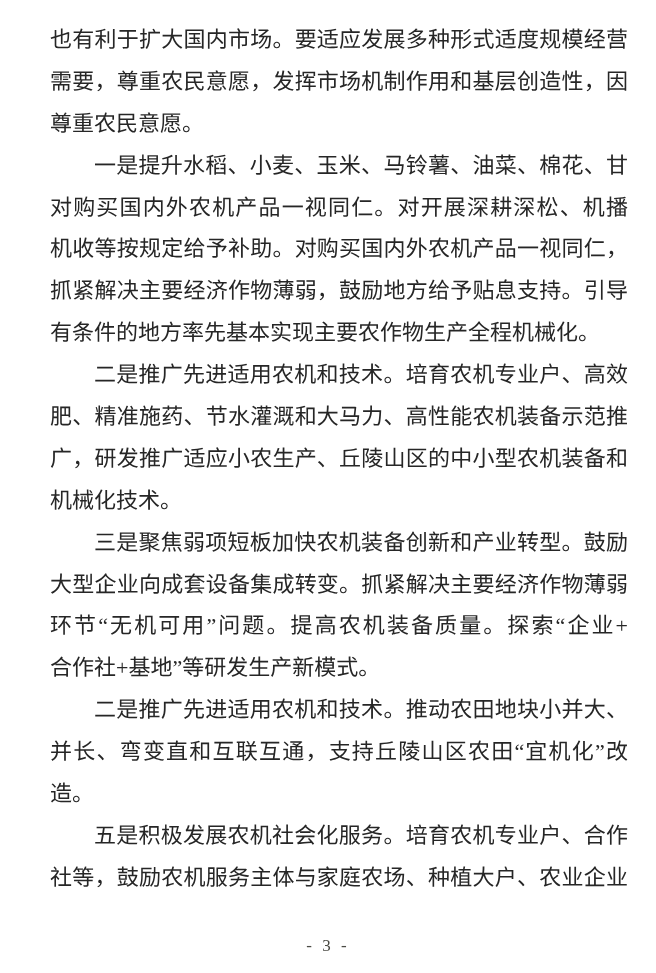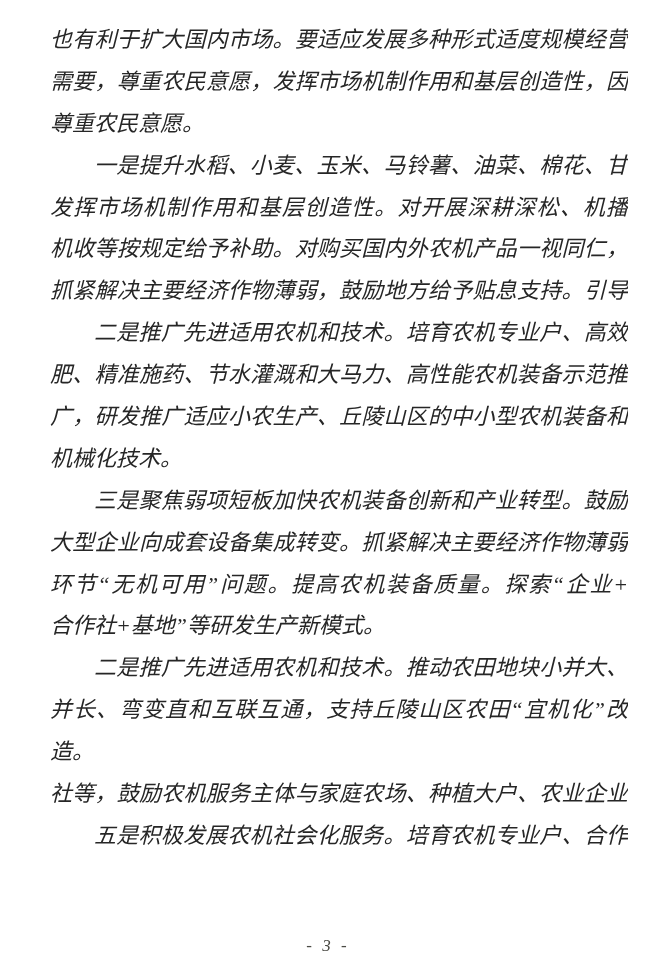--- a/index.html
+++ b/index.html
@@ -1,20 +1,20 @@
 <!DOCTYPE html>
 <html lang="zh-CN"><head>
 <meta charset="utf-8">
 <style>
   html,body{margin:0;padding:0;}
   body{
     width:656px;height:973px;background:#ffffff;position:relative;overflow:hidden;
     font-family:"Liberation Serif","DejaVu Serif",serif;
   }
-  .page{position:absolute;inset:0;background:#ffffff;font-style:italic;}
+  .page{position:absolute;inset:0;background:#ffffff;}
   .body-text{position:absolute;left:50px;top:19px;width:578px;}
   .paragraph{margin:0;padding:0;}
   .line{
     height:41.9px;line-height:41.9px;font-size:22px;color:#262626;
     text-align:justify;text-align-last:justify;text-justify:inter-character;
     overflow:hidden;
   }
   .line.short{text-align-last:left;}
   .line.ind{text-indent:44px;}
   .footer{position:absolute;left:0;right:0;top:934px;text-align:center;}
@@ -28,42 +28,43 @@
 
 <div class="page">
   <div class="body-text" id="body-text">
       <div class="paragraph">
         <div class="line">也有利于扩大国内市场。要适应发展多种形式适度规模经营</div>
         <div class="line">需要，尊重农民意愿，发挥市场机制作用和基层创造性，因</div>
         <div class="line short">尊重农民意愿。</div>
       </div>
       <div class="paragraph">
         <div class="line ind">一是提升水稻、小麦、玉米、马铃薯、油菜、棉花、甘</div>
-        <div class="line">发挥市场机制作用和基层创造性。对开展深耕深松、机播</div>
+        <div class="line">对购买国内外农机产品一视同仁。对开展深耕深松、机播</div>
         <div class="line">机收等按规定给予补助。对购买国内外农机产品一视同仁，</div>
         <div class="line">抓紧解决主要经济作物薄弱，鼓励地方给予贴息支持。引导</div>
+        <div class="line short">有条件的地方率先基本实现主要农作物生产全程机械化。</div>
       </div>
       <div class="paragraph">
         <div class="line ind">二是推广先进适用农机和技术。培育农机专业户、高效施</div>
         <div class="line">肥、精准施药、节水灌溉和大马力、高性能农机装备示范推</div>
         <div class="line">广，研发推广适应小农生产、丘陵山区的中小型农机装备和</div>
         <div class="line short">机械化技术。</div>
       </div>
       <div class="paragraph">
         <div class="line ind">三是聚焦弱项短板加快农机装备创新和产业转型。鼓励</div>
         <div class="line">大型企业向成套设备集成转变。抓紧解决主要经济作物薄弱</div>
         <div class="line">环节“无机可用”问题。提高农机装备质量。探索“企业+</div>
         <div class="line short">合作社+基地”等研发生产新模式。</div>
       </div>
       <div class="paragraph">
         <div class="line ind">二是推广先进适用农机和技术。推动农田地块小并大、短</div>
         <div class="line">并长、弯变直和互联互通，支持丘陵山区农田“宜机化”改</div>
         <div class="line short">造。</div>
       </div>
       <div class="paragraph">
+        <div class="line ind">五是积极发展农机社会化服务。培育农机专业户、合作</div>
         <div class="line">社等，鼓励农机服务主体与家庭农场、种植大户、农业企业</div>
-        <div class="line ind">五是积极发展农机社会化服务。培育农机专业户、合作</div>
       </div>
     </div>
   <div class="footer">
     <span class="page-num">- 3 -</span>
   </div>
 </div>
 
 </body></html>

